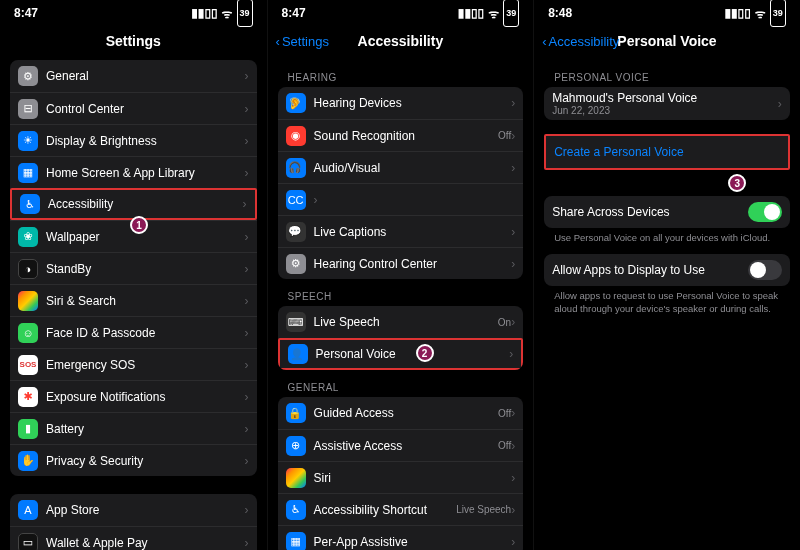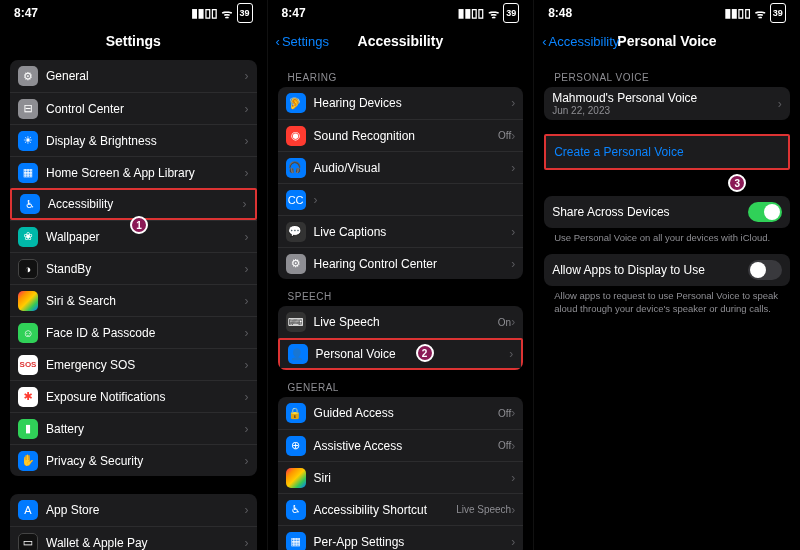--- a/index.html
+++ b/index.html
@@ -25,21 +25,21 @@
   .status-bar {
     height: 26px;
     display: flex;
     align-items: center;
     justify-content: space-between;
     padding: 0 14px;
     font-size: 12px;
     font-weight: 600;
   }
   .status-icons { display:flex; align-items:center; gap:4px; }
-  .batt { display:inline-flex; align-items:center; border:1px solid #fff; border-radius:3px; padding:0 2px; font-size:9px; height:20px; }
+  .batt { display:inline-flex; align-items:center; border:1px solid #fff; border-radius:3px; padding:0 2px; font-size:9px; height:28px; }
 
   .navbar {
     height: 30px;
     display:flex;
     align-items:center;
     justify-content:center;
     position:relative;
     font-size:14px;
     font-weight:600;
   }
@@ -319,21 +319,21 @@
           <span class="chev">›</span>
         </div>
         <div class="row">
           <div class="icon c-blue">♿︎</div>
           <span class="label">Accessibility Shortcut</span>
           <span class="value">Live Speech</span>
           <span class="chev">›</span>
         </div>
         <div class="row">
           <div class="icon c-blue">▦</div>
-          <span class="label">Per-App Settings</span>
+          <span class="label">Per-App Assistive</span>
           <span class="chev">›</span>
         </div>
       </div>
     </div>
   <div class="badge" style="top:344px;left:148px;">2</div>
 </div>
 
 <div class="panel">
   <div class="status-bar">
     <span>8:48</span>

